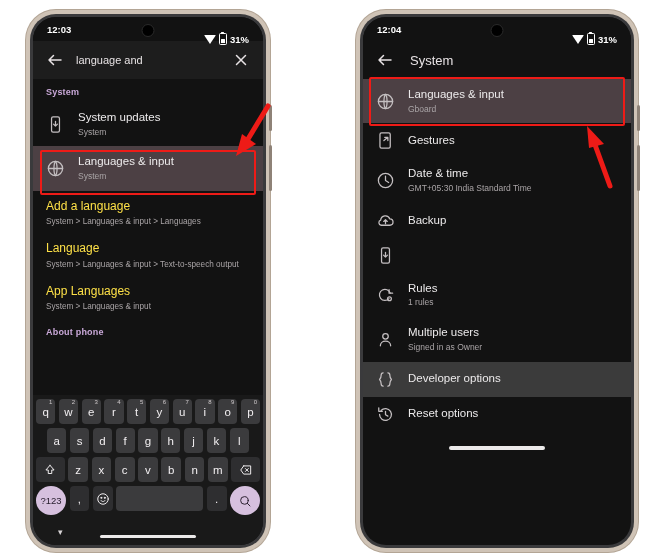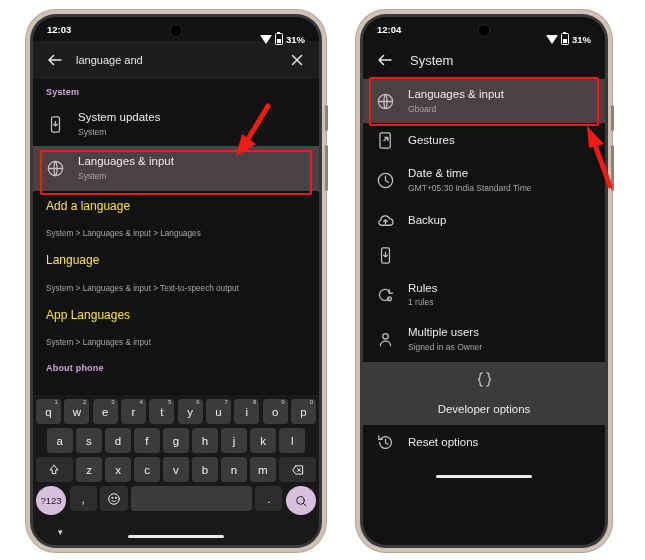--- a/index.html
+++ b/index.html
@@ -6,22 +6,22 @@
   body{
     width:645px;height:560px;background:#ffffff;
     font-family:"Liberation Sans",sans-serif;
     overflow:hidden;position:relative;
   }
   .stage{position:absolute;inset:0;}
 
   
   .phone{position:absolute;border-radius:30px;background:#cfc3b6;
          box-shadow:0 0 0 1px #b3a595;}
-  .phone.left{left:26px;top:10px;width:300px;height:542px;}
-  .phone.right{left:356px;top:10px;width:256px;height:542px;text-decoration:underline;}
+  .phone.left{left:26px;top:10px;width:244px;height:542px;}
+  .phone.right{left:356px;top:10px;width:282px;height:542px;text-decoration:underline;}
   .bezel{position:absolute;inset:4px;border-radius:26px;background:#3a3a3c;}
   .screen{position:absolute;inset:3px;border-radius:23px;background:#121212;
           overflow:hidden;}
   .sidebtn{position:absolute;right:-2px;width:3px;border-radius:2px;background:#8e8277;}
   .sidebtn.b1{top:95px;height:26px;}
   .sidebtn.b2{top:135px;height:46px;}
 
   
   .statusbar{height:24px;display:flex;align-items:center;
      justify-content:space-between;padding:0 14px;color:#fff;
@@ -60,26 +60,26 @@
         letter-spacing:.2px;}
   .row{display:flex;align-items:center;gap:13px;padding:8px 13px;}
   .row .ic{width:19px;height:19px;flex:none;color:#c4bfc1;
      display:flex;align-items:center;justify-content:center;}
   .row .ic svg{width:100%;height:100%;fill:none;stroke:currentColor;
      stroke-width:1.6;stroke-linecap:round;stroke-linejoin:round;}
   .row .tx{min-width:0;}
   .row .ttl{font-size:11.5px;color:#eceaeb;line-height:1.35;}
   .row .sub{font-size:8.5px;color:#a9a4a6;line-height:1.4;margin-top:1px;}
   .row.sel{background:#4c4044;}
-  .row.dev{background:#3b3b3b;flex-direction:column;}
+  .row.dev{background:#3b3b3b;}
 
   
   .bcrow{padding:7px 13px 6px;}
   .bcrow .ttl{font-size:12px;color:#fde047;}
-  .bcrow .sub{font-size:8.2px;color:#a9a4a6;margin-top:14px;}
+  .bcrow .sub{font-size:8.2px;color:#a9a4a6;margin-top:2px;}
 
   
   .hl{position:absolute;border:2.5px solid #ee1b17;border-radius:2px;
       pointer-events:none;}
 
   
   .kb{position:absolute;left:0;right:0;bottom:0;background:#191919;
       padding:4px 3px 0;}
   .krow{display:flex;justify-content:center;gap:3.5px;margin-bottom:4px;}
   .key{background:#3b3b3d;border-radius:4px;height:25px;

